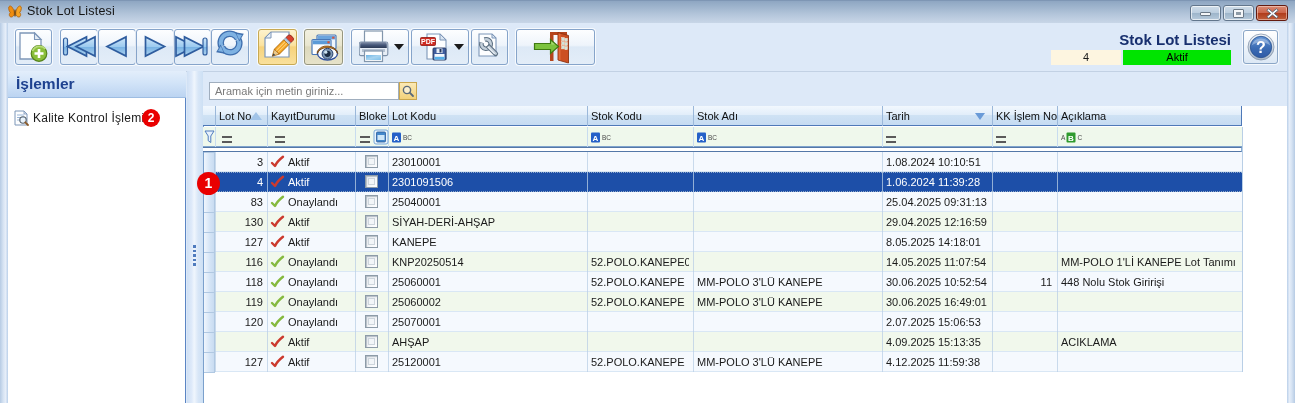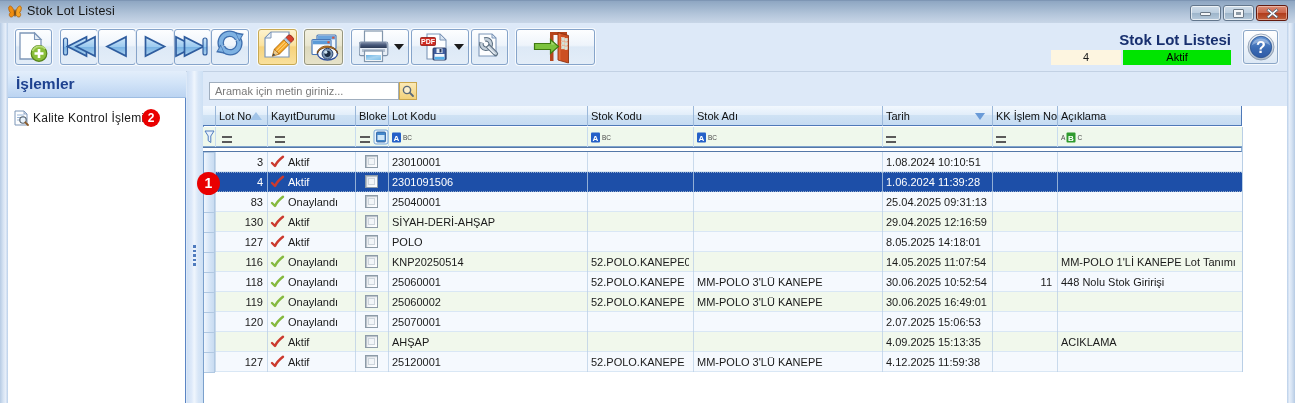--- a/index.html
+++ b/index.html
@@ -338,21 +338,21 @@
 <div class="abs" style="left:204px;top:232px;width:1038px;height:20px;background:#f5f9fe;border-bottom:1px solid #d9e7f5;"></div>
 <div class="cell" style="left:215px;top:232px;width:48px;text-align:right;color:#1a1a1a;">127</div>
 <div class="abs" style="left:270px;top:232px;width:17px;height:20px;">
     <svg width="15" height="14" viewBox="0 0 15 14" style="position:absolute;left:0px;top:3px;">
       <path d="M2 8 L5 11 Q7 6.5 13 1.8" fill="none" stroke="#cc3a2e" stroke-width="2.4" stroke-linecap="round" stroke-linejoin="round"></path>
     </svg>
   </div>
 <div class="cell" style="left:288px;top:232px;width:66px;color:#1a1a1a;">Aktif</div>
 <div class="abs" style="left:365px;top:235px;width:13px;height:13px;border:1px solid #8d9ba8;background:linear-gradient(135deg,#e9edf1,#fdfdfe);box-shadow:inset 1px 1px 1px rgba(120,135,150,0.5);"></div>
 <div class="abs" style="left:368px;top:238px;width:7px;height:7px;background:#f2f5f8;border:1px solid #cdd5dc;"></div>
-<div class="cell" style="left:392px;top:232px;width:190px;color:#1a1a1a;">POLO</div>
+<div class="cell" style="left:392px;top:232px;width:190px;color:#1a1a1a;">KANEPE</div>
 <div class="cell" style="left:886px;top:232px;width:106px;color:#1a1a1a;">8.05.2025 14:18:01</div>
 <div class="abs" style="left:204px;top:252px;width:1038px;height:20px;background:#f1f8ec;border-bottom:1px solid #d9e7f5;"></div>
 <div class="cell" style="left:215px;top:252px;width:48px;text-align:right;color:#1a1a1a;">116</div>
 <div class="abs" style="left:270px;top:252px;width:17px;height:20px;">
     <svg width="15" height="14" viewBox="0 0 15 14" style="position:absolute;left:0px;top:3px;">
       <path d="M2 8 L5 11 Q7 6.5 13 1.8" fill="none" stroke="#85b93f" stroke-width="2.4" stroke-linecap="round" stroke-linejoin="round"></path>
     </svg>
   </div>
 <div class="cell" style="left:288px;top:252px;width:66px;color:#1a1a1a;">Onaylandı</div>
 <div class="abs" style="left:365px;top:255px;width:13px;height:13px;border:1px solid #8d9ba8;background:linear-gradient(135deg,#e9edf1,#fdfdfe);box-shadow:inset 1px 1px 1px rgba(120,135,150,0.5);"></div>

